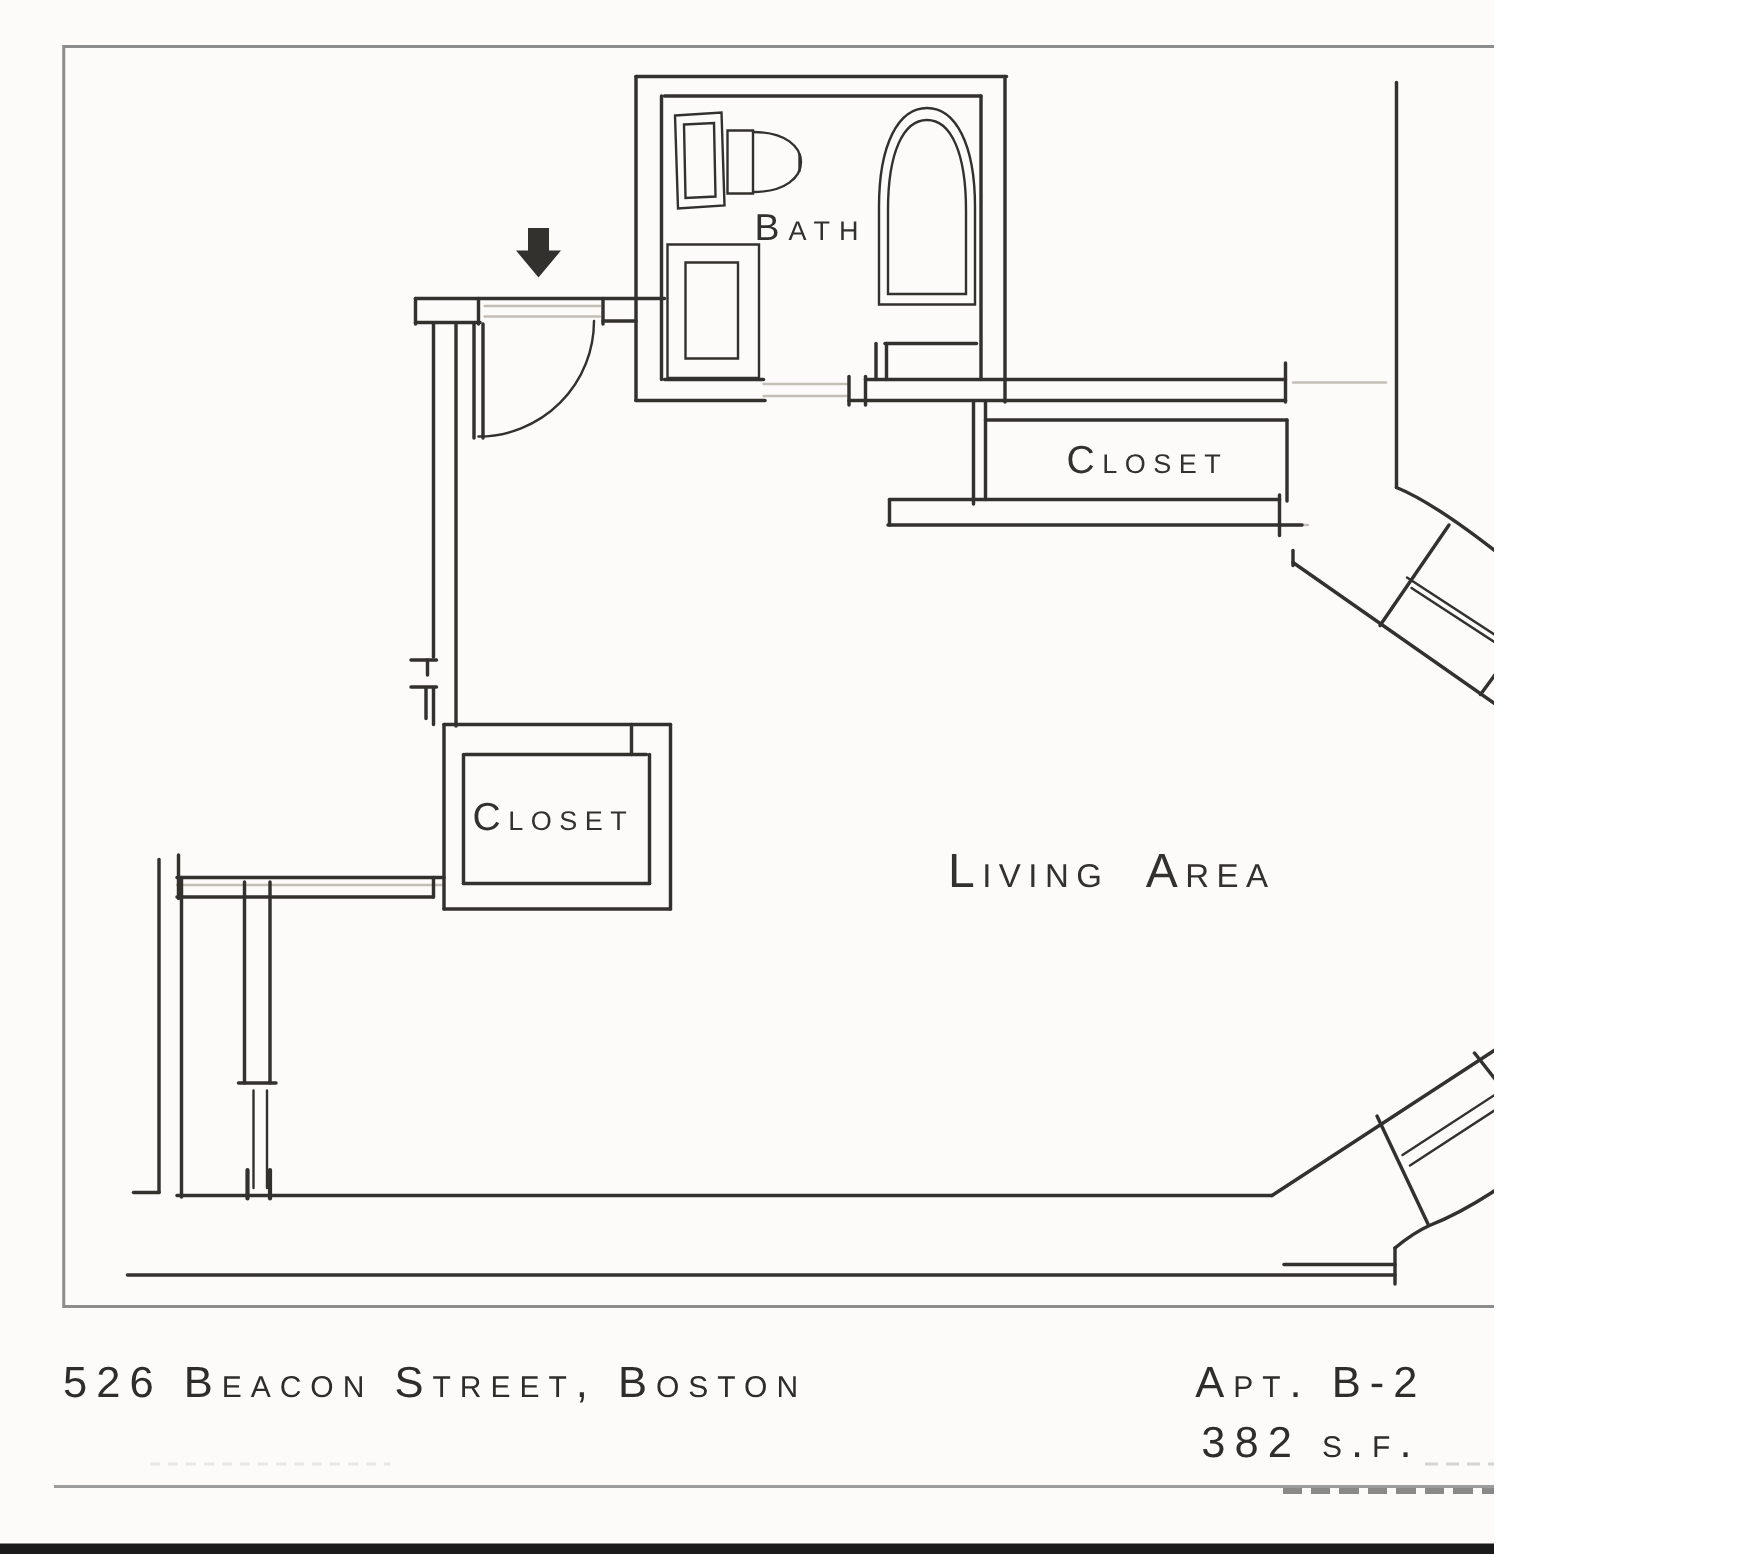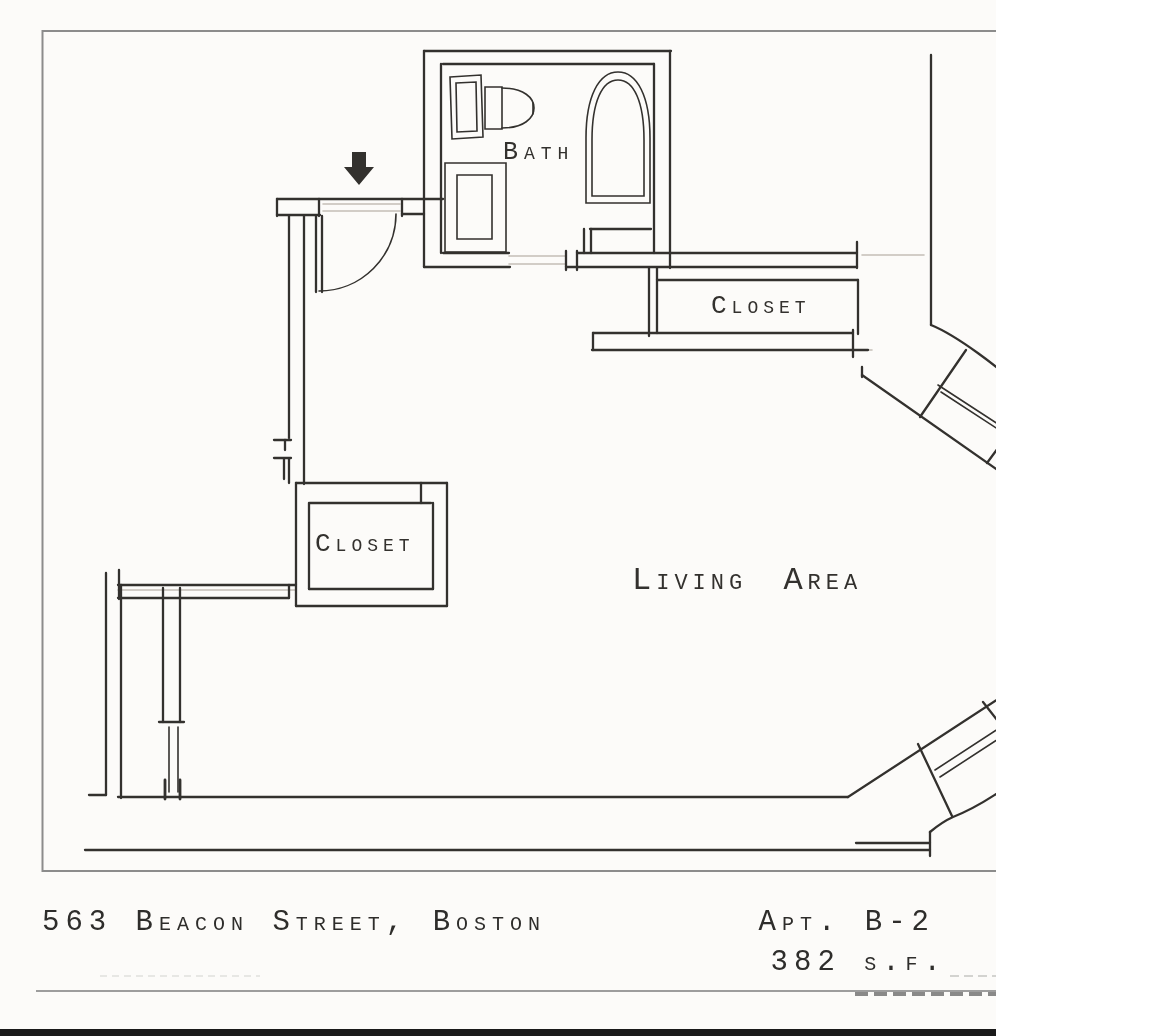--- a/index.html
+++ b/index.html
@@ -1,19 +1,19 @@
 <!DOCTYPE html>
 <html style="--bg: #fcfbf9; --frame: #8c8c8c; --line: #33312e; --lt: #c3bfb6; --ink: #2e2d2b; --divider: #9d9d9d; --bar: #1a1a1a;"><head>
 <meta charset="utf-8">
 <style>
   html,body{margin:0;padding:0;background:#ffffff;}
   #stage{
     position:relative;width:996px;height:1036px;overflow:hidden;
     background:var(--bg,#fcfbf9);
-    font-family:Liberation Mono, monospace;
+    font-family:Liberation Sans, sans-serif;
     color:var(--ink,#2e2d2b);
   }
   #plan-svg{position:absolute;left:0;top:0;}
   .w   {fill:none;stroke:var(--line,#33312e);stroke-width:2.3;stroke-linecap:round;stroke-linejoin:round;}
   .w1  {fill:none;stroke:var(--line,#33312e);stroke-width:1.6;stroke-linecap:round;}
   .w2  {fill:none;stroke:var(--line,#33312e);stroke-width:2.8;stroke-linecap:round;}
   .lt  {fill:none;stroke:var(--lt,#c3bfb6);stroke-width:1.6;stroke-linecap:round;}
   .frame{fill:none;stroke:var(--frame,#8c8c8c);stroke-width:2;}
   .fillink{fill:var(--line,#222);stroke:none;}
   .room-label{
@@ -186,22 +186,22 @@
     </g>
 
     <path class="fillink" d="M352,152 H366 V167 H374 L359,185 L344,167 H352 Z"></path>
   </svg>
 
   <div class="room-label" style="left:503px;top:138px;font-size:25px;letter-spacing:6px;">Bath</div>
   <div class="room-label" style="left:711px;top:291px;font-size:26px;">Closet</div>
   <div class="room-label" style="left:315px;top:529px;font-size:26px;">Closet</div>
   <div class="room-label" style="left:632px;top:562px;font-size:32px;word-spacing:12px;">Living Area</div>
 
-  <div class="caption" style="left:42px;top:906px;">563 Beacon Street, Boston</div>
-  <div class="caption right" style="right:61px;top:906px;">Apt. B-2</div>
+  <div class="caption" style="left:42px;top:906px;">526 Beacon Street, Boston</div>
+  <div class="caption right" style="right:45px;top:906px;">Apt. B-2</div>
   <div class="caption right" style="right:49px;top:946px;text-align:center;">382 s.f.</div>
 
   <div id="ghost-faint-left"></div>
   <div id="ghost-faint-right"></div>
   <div id="divider"></div>
   <div id="ghost-dashes"></div>
   <div id="bottom-bar"></div>
 
 </div>
 

